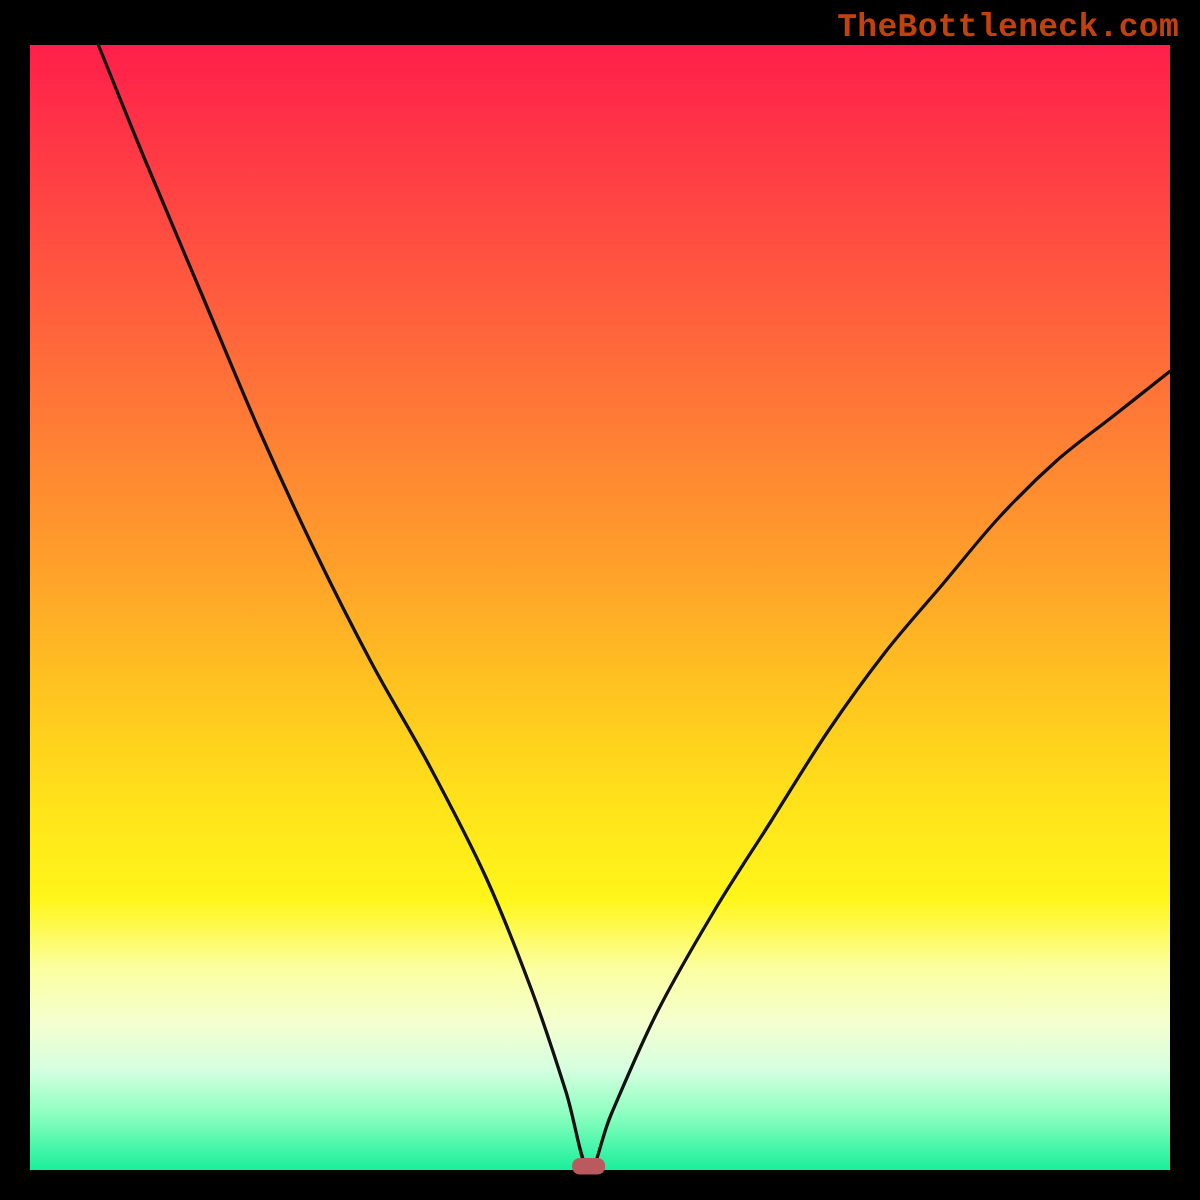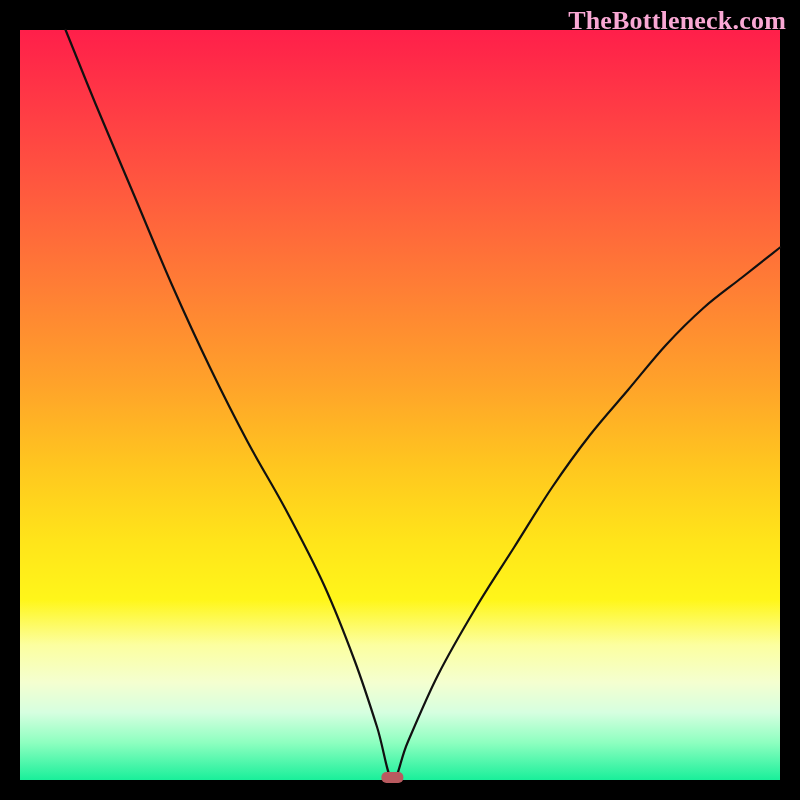--- a/index.html
+++ b/index.html
@@ -7,24 +7,24 @@
   .frame {
     position: relative;
     width: 800px;
     height: 800px;
     background: #000;
   }
   .watermark {
     position: absolute;
     top: 6px;
     right: 14px;
-    font-family: Liberation Serif, serif;
-    font-size: 26px;
+    font-family: Liberation Mono, monospace;
+    font-size: 22px;
     font-weight: 600;
-    color: #f9a8d4;
+    color: #c2410c;
     letter-spacing: 0.2px;
     z-index: 10;
   }
   .plot {
     position: absolute;
     left: 20px;
     top: 30px;
     width: 760px;
     height: 750px;
     background: linear-gradient(

